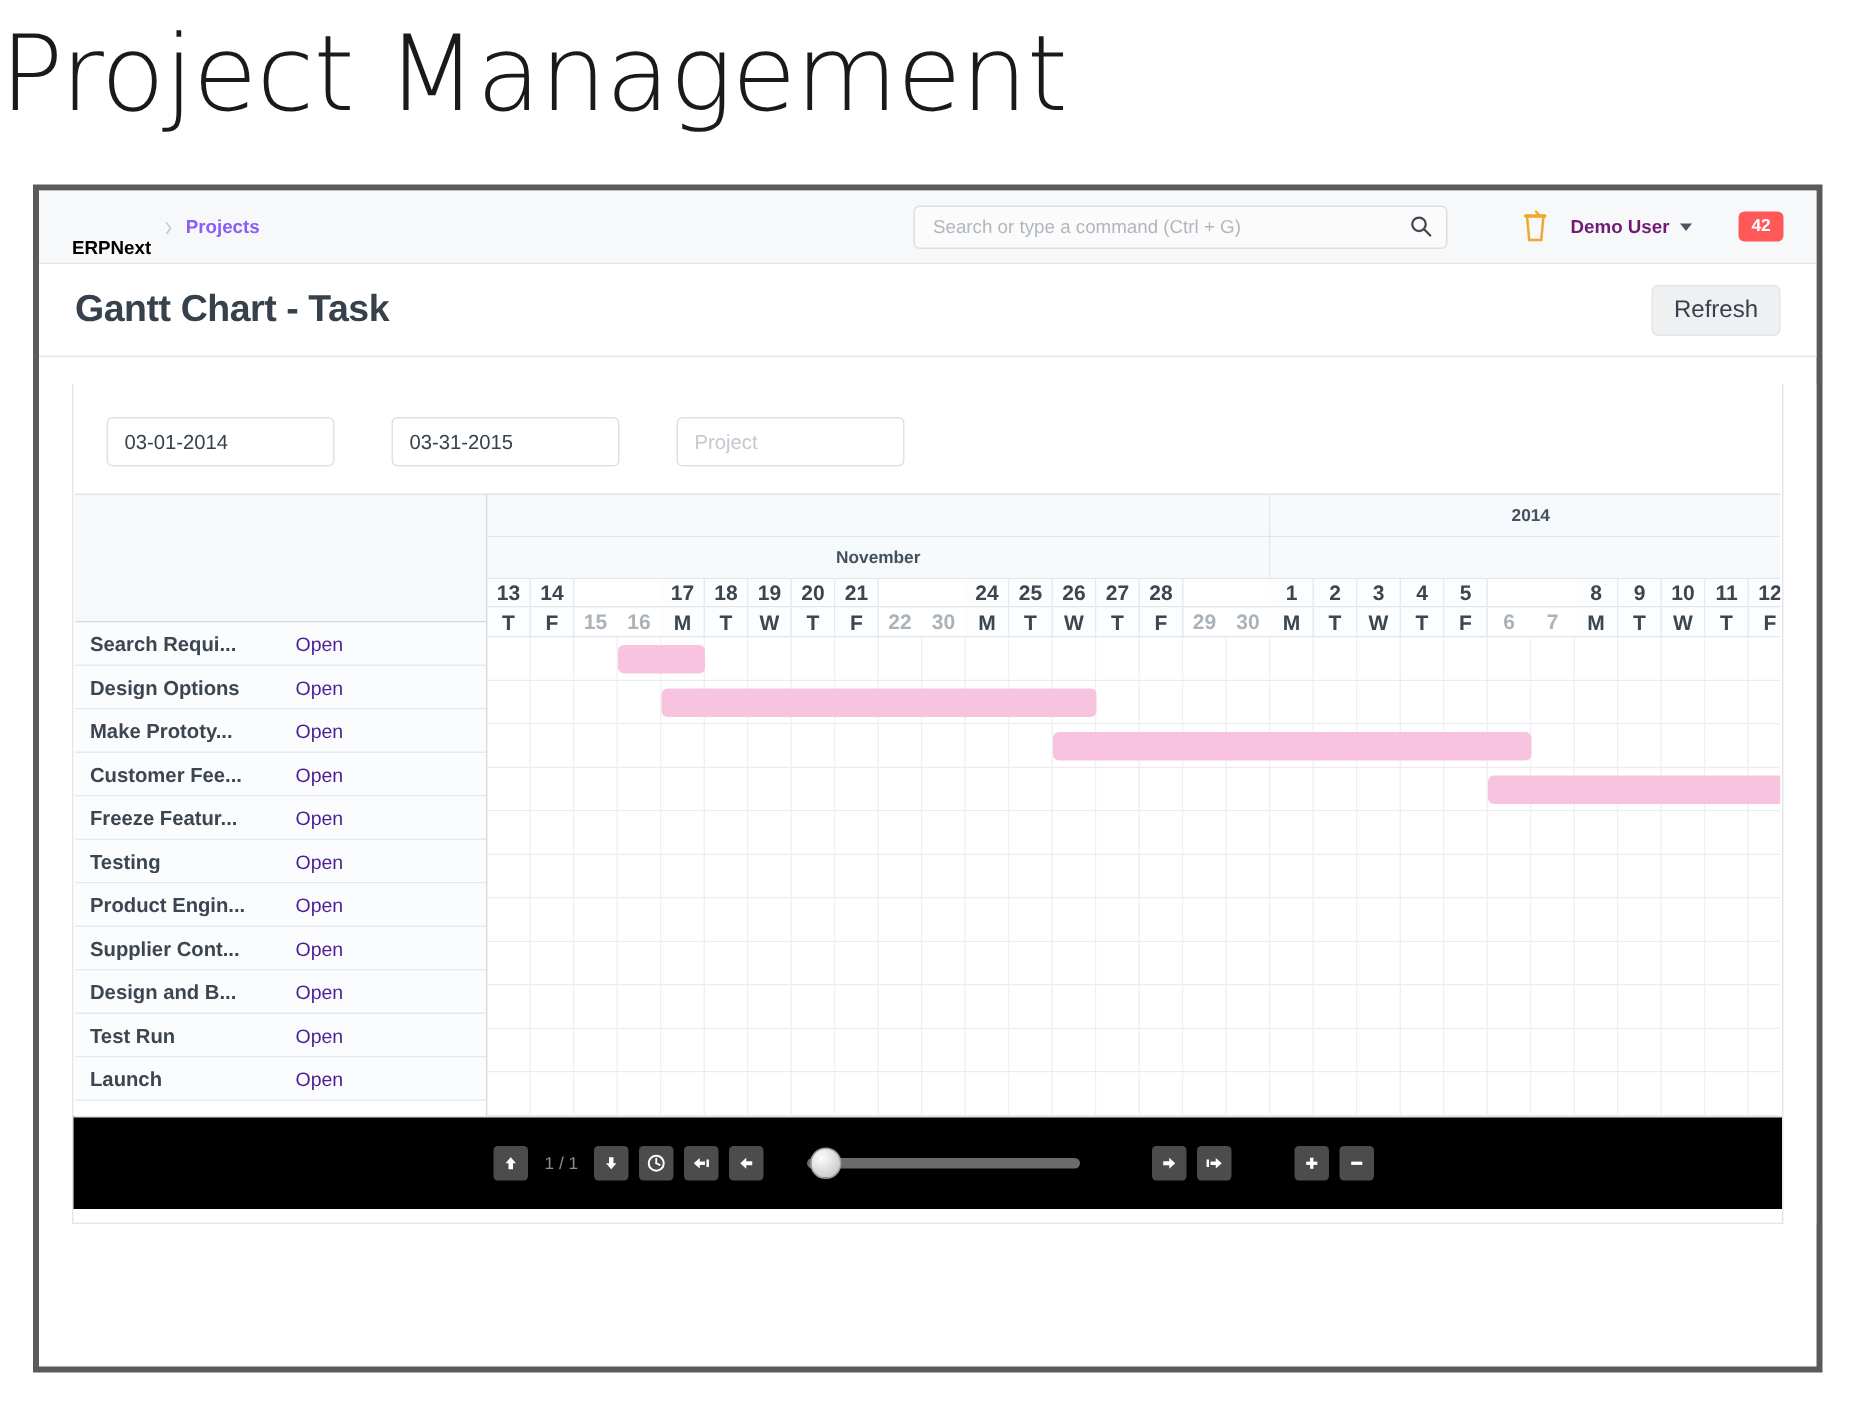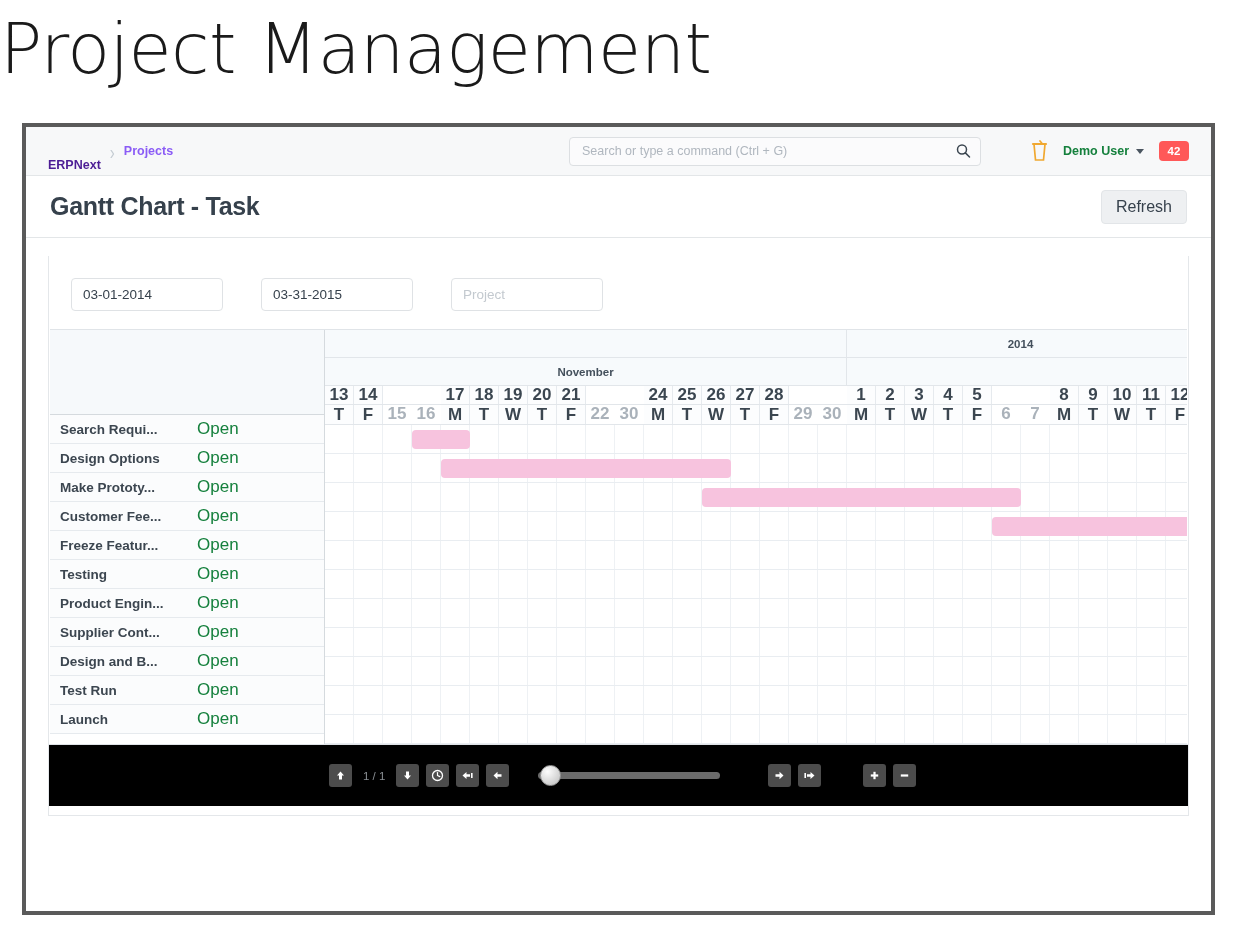--- a/index.html
+++ b/index.html
@@ -50,35 +50,35 @@
     padding: 0 22px;
     box-sizing: border-box;
   }
   .breadcrumb {
     display: flex;
     align-items: center;
     font-size: 12.5px;
     font-weight: bold;
     color: #8d99a6;
   }
-  .breadcrumb .crumb-link { color: #4c1d95; margin-top: 28px; }
+  .breadcrumb .crumb-link { color: #000000; margin-top: 28px; }
   .breadcrumb .crumb-current { color: #8b5cf6; }
   .crumb-sep {
     margin: 0 9px;
     color: #c5ccd3;
     font-size: 15px;
     font-weight: normal;
     transform: scaleY(1.3);
     display: inline-block;
   }
   .nav-spacer { flex: 1; }
 
   .search-wrap {
     position: relative;
-    width: 412px;
+    width: 356px;
     margin-right: 50px;
   }
   .search-input {
     width: 100%;
     height: 29px;
     box-sizing: border-box;
     border: 1px solid #dcdfe2;
     border-radius: 4px;
     background: #fbfbfc;
     padding: 0 32px 0 12px;
@@ -101,39 +101,40 @@
   .nav-right {
     display: flex;
     align-items: center;
     gap: 15px;
     margin-left: auto;
   }
   .cup-icon { width: 17px; height: 22px; display:block; }
   .user-name {
     font-size: 12.5px;
     font-weight: bold;
-    color: #15803d;
+    color: #701a75;
   }
   .caret-down {
     width: 0; height: 0;
     border-left: 4px solid transparent;
     border-right: 4px solid transparent;
     border-top: 5px solid #4a5560;
     margin-left: 1px;
   }
   .user-menu { display:flex; align-items:center; gap:6px; }
   .notif-badge {
     background: #ff5858;
     color: #fff;
     font-size: 11.5px;
     font-weight: bold;
     border-radius: 4px;
     padding: 4px 8px;
     min-width: 14px;
     text-align: center;
+    margin-left: 16px;
   }
 
   
   .page-head {
     height: 62px;
     background: #ffffff;
     border-bottom: 1px solid #e3e6e8;
     display: flex;
     align-items: center;
     padding: 0 24px;
@@ -225,22 +226,22 @@
   .task-name {
     font-size: 13.5px;
     font-weight: bold;
     color: #3c4650;
     width: 137px;
     flex: 0 0 137px;
     white-space: nowrap;
     overflow: hidden;
   }
   .task-status {
-    font-size: 17px;
-    color: #15803d;
+    font-size: 13px;
+    color: #4c1d95;
   }
 
   .gantt-right {
     flex: 1;
     overflow: hidden;
     position: relative;
   }
   .year-row, .month-row {
     display: flex;
     height: 28px;
@@ -263,21 +264,21 @@
     height: 19px;
     box-sizing: border-box;
     border-bottom: 1px solid #e2e6ea;
   }
   .day-cell, .wd-cell {
     width: 29px;
     flex: 0 0 29px;
     display: flex;
     align-items: center;
     justify-content: center;
-    font-size: 17px;
+    font-size: 14px;
     font-weight: bold;
     color: #3b4650;
     box-sizing: border-box;
     border-right: 1px solid #e6eaee;
     background: #fcfdfe;
   }
   .day-cell.weekend, .wd-cell.weekend {
     background: #f0f2f4;
     color: #aab2ba;
     margin-top: 28px;

